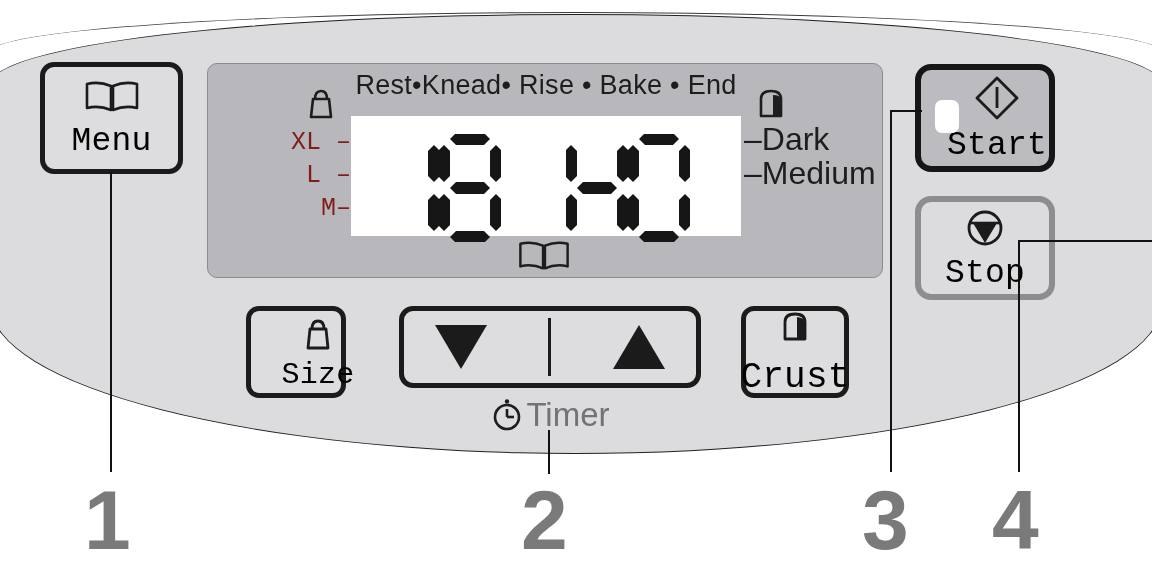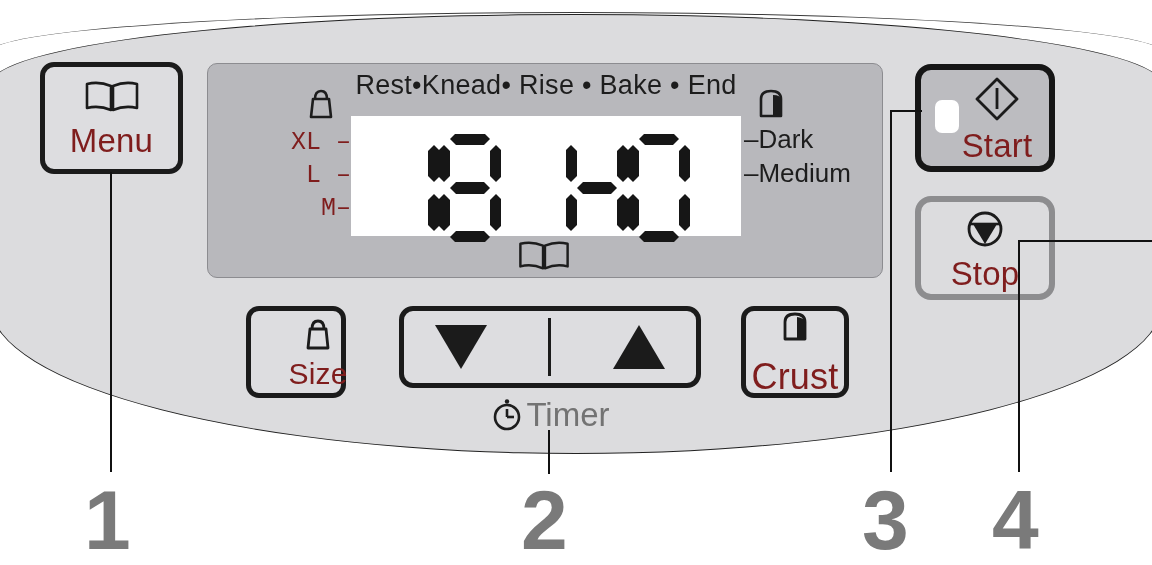--- a/index.html
+++ b/index.html
@@ -21,21 +21,22 @@
     border-radius:50% / 100% 100% 0 0;
     background:transparent;border-top:1.5px solid #3a3a3a;
     box-sizing:border-box;pointer-events:none;
   }
 
   
   .btn{
     position:absolute;box-sizing:border-box;
     background:#dddde0;border:5px solid #1b1b1b;border-radius:14px;
     display:flex;flex-direction:column;align-items:center;justify-content:center;
-    color:#7f1d1d;
+    color:#000000;
+    font-family:Liberation Mono, monospace;
   }
   .btn .lbl{font-size:30px;line-height:1;letter-spacing:.2px;}
 
   
   #menu-btn{left:40px;top:62px;width:143px;height:112px;}
   #menu-btn .lbl{font-size:33px;margin-top:5px;}
 
   #size-btn{left:246px;top:306px;width:100px;height:92px;border-width:5px;border-radius:13px;padding-left:44px;}
   #size-btn .lbl{font-size:30px;margin-top:2px;}
 
@@ -73,21 +74,21 @@
     position:absolute;left:0;top:6px;width:676px;text-align:center;
     font-size:27px;color:#1d1d1d;letter-spacing:.3px;
   }
   .size-labels{
     position:absolute;left:58px;top:62px;width:85px;text-align:right;
     font-size:25px;line-height:33px;color:#7f1d1d;font-family:Liberation Mono, monospace;
   }
   .size-labels div{white-space:nowrap;}
   .crust-labels{
     position:absolute;left:536px;top:58px;width:150px;text-align:left;
-    font-size:26px;line-height:34px;color:#1d1d1d;
+    font-size:32px;line-height:34px;color:#1d1d1d;
   }
   .crust-labels div{white-space:nowrap;}
   .lcd-size-icon{position:absolute;left:96px;top:20px;}
   .lcd-crust-icon{position:absolute;left:545px;top:21px;}
   .lcd-book-icon{position:absolute;left:310px;top:175px;}
 
   
   .seg-group{position:absolute;top:18px;}
   #seg-left{left:26px;}
   #seg-right{left:215px;}

